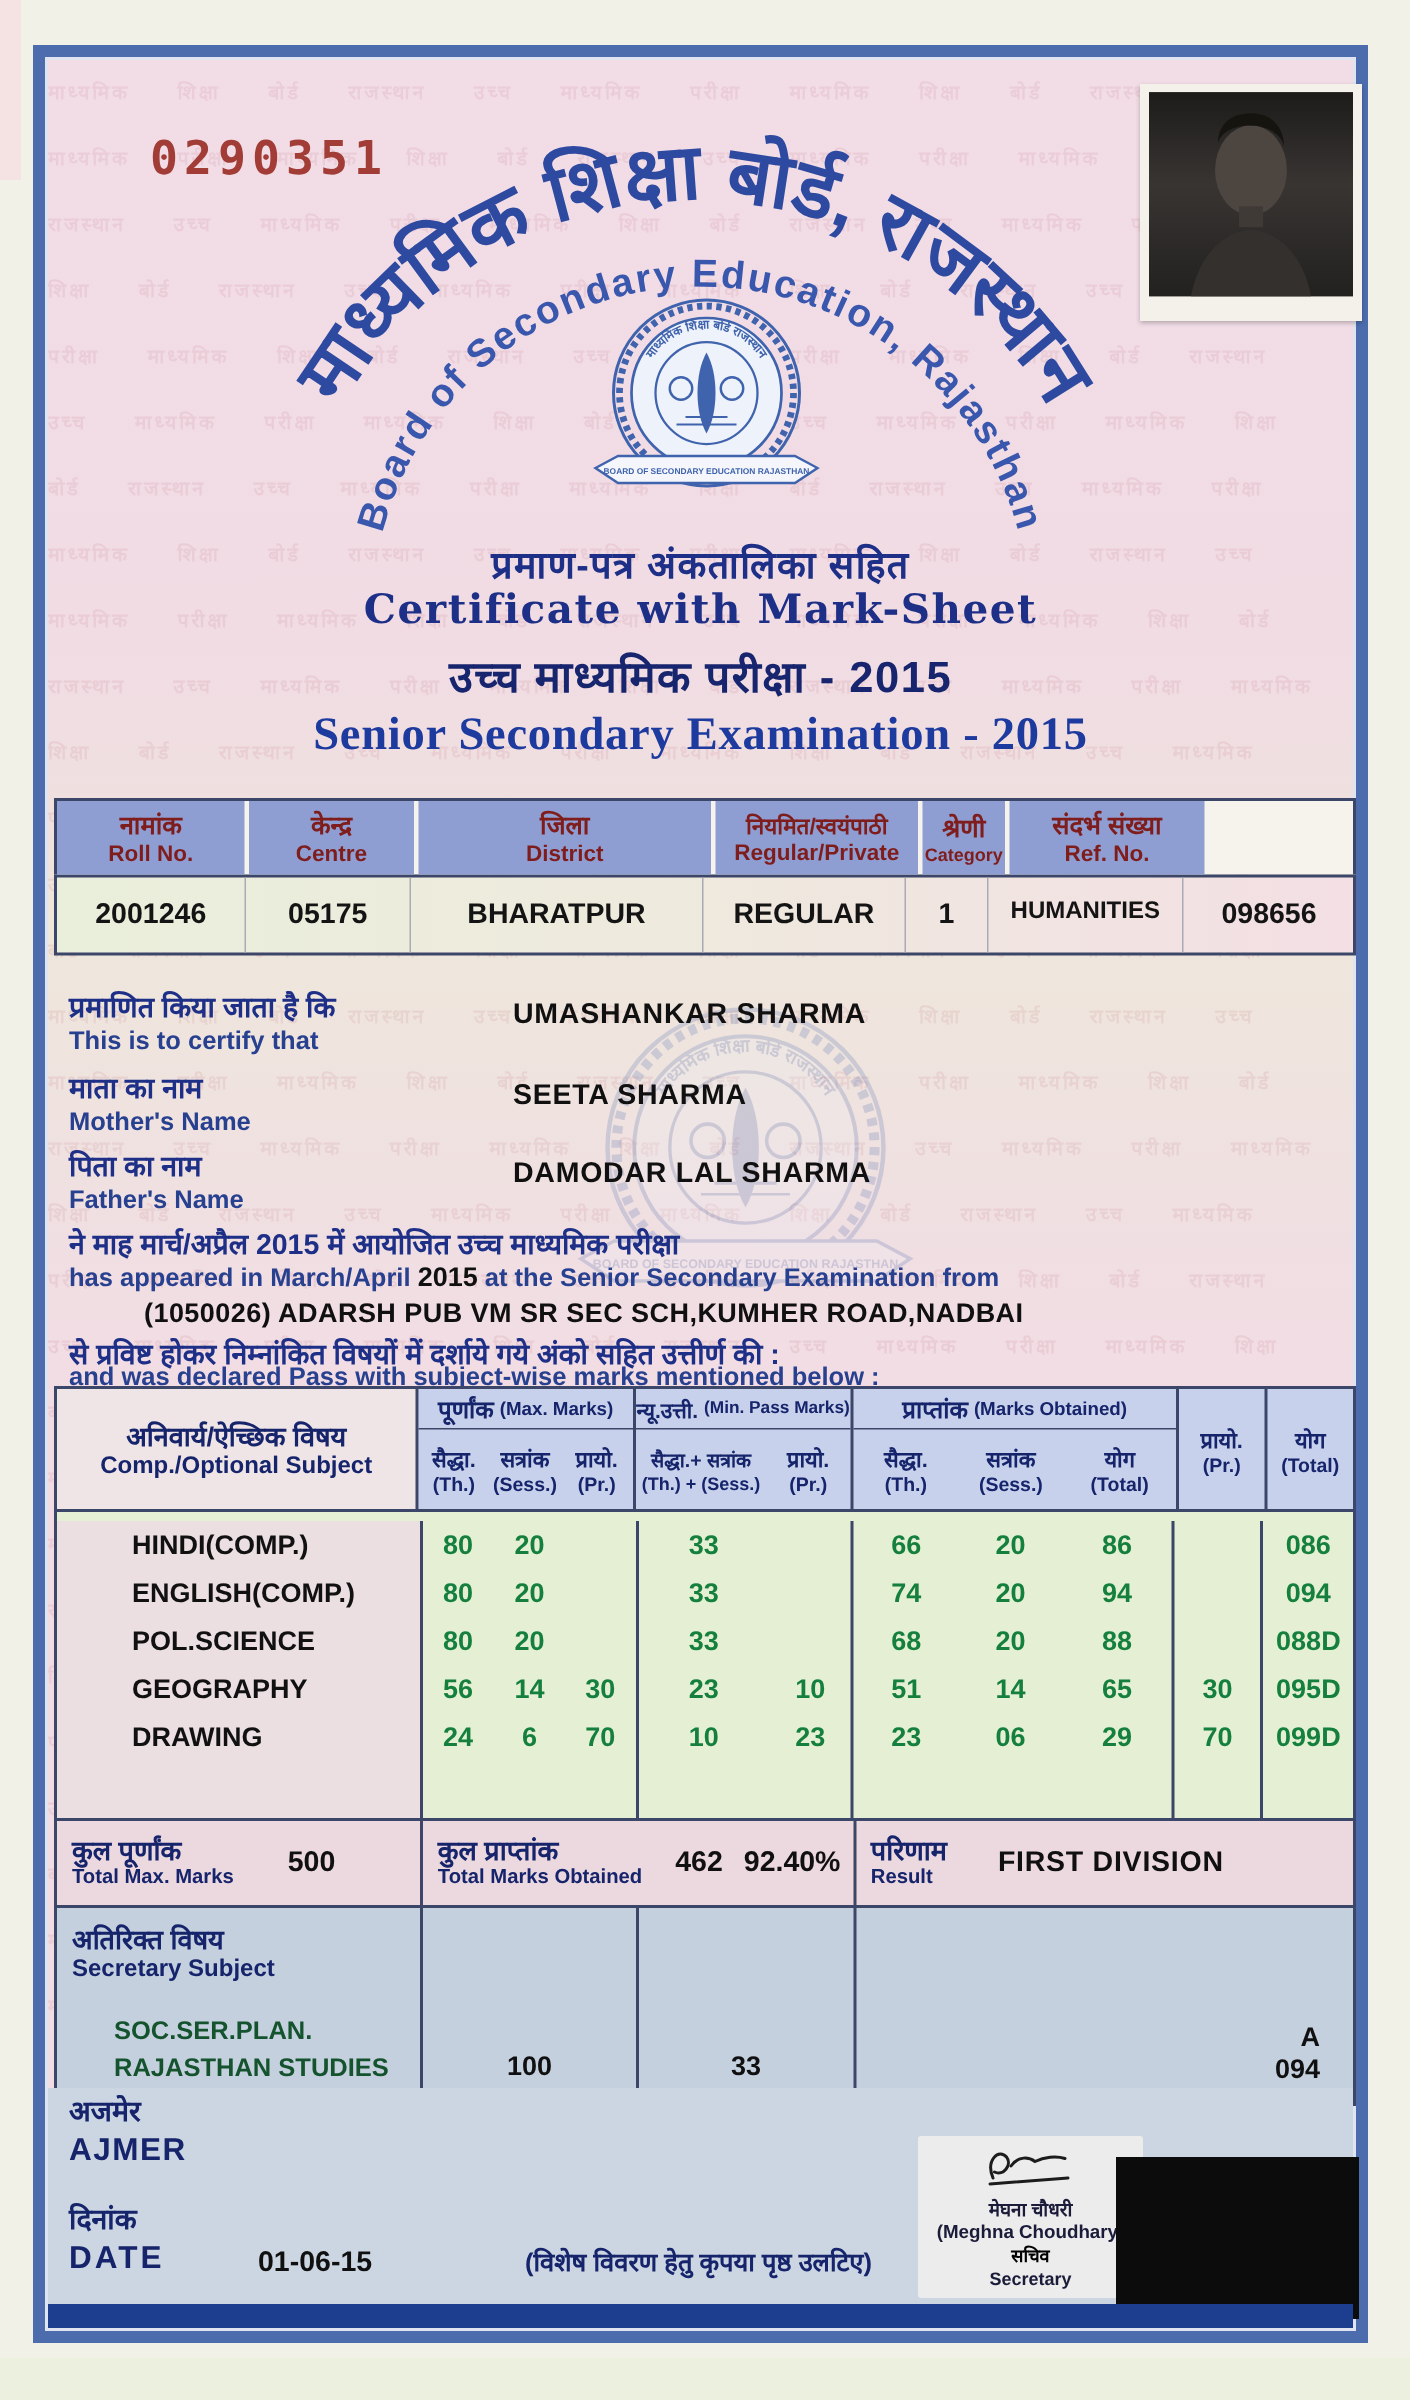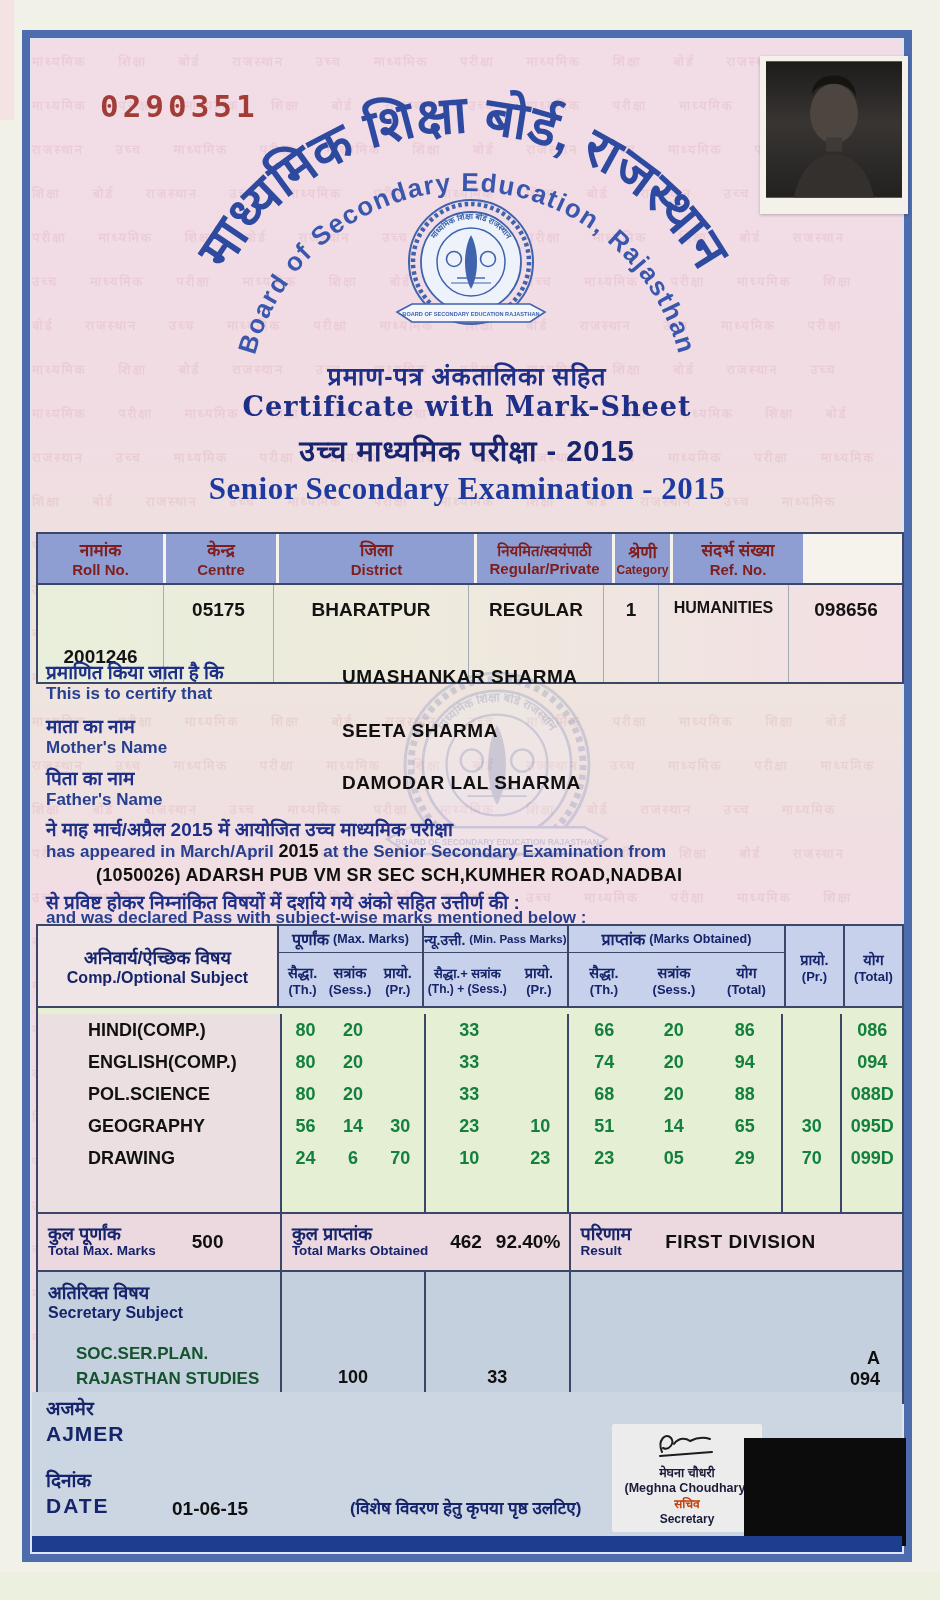--- a/index.html
+++ b/index.html
@@ -66,21 +66,21 @@
   .info-head .en.small { font-size:12px; }
   .info-vals {
     display:grid; grid-template-columns:125px 110px 195px 135px 55px 130px 115px;
     border:2px solid #3c4668; border-top:2px solid #3c4668;
     background:linear-gradient(90deg,#e9efdb 0%,#eeeadd 45%,#f3dfe4 100%);
   }
   .info-vals .cell {
     font-size:19px; font-weight:700; color:#141414; text-align:center;
     padding:14px 2px; border-left:1px solid #a7abb5;
   }
-  .info-vals .cell:first-child { border-left:none;margin-top:47px; }
+  .info-vals .cell:first-child { border-left:none; }
 
   
   .certify { position:absolute; left:0; top:592px; width:100%; height:292px; z-index:2; }
   .seal-wm { position:absolute; left:330px; top:8px; width:270px; height:250px; opacity:.20; }
   .lbl { position:absolute; left:14px; color:#1d2f86; line-height:1.15; }
   .lbl .hi { font-size:19px; font-weight:700; }
   .lbl .en { font-size:17px; font-weight:700; color:#27408f; }
   .val { position:absolute; left:310px; font-size:19px; font-weight:700; color:#101010; letter-spacing:.5px; }
   .longline { position:absolute; left:14px; font-weight:700; }
   .longline.hi { color:#1d2f86; font-size:19px; }
@@ -161,21 +161,21 @@
   .dateblk .en { font-size:21px; font-weight:700; color:#16246b; letter-spacing:2px; }
   .dateval { position:absolute; left:140px; top:106px; font-size:19px; font-weight:700; color:#101010; }
   .turnnote { position:absolute; left:318px; top:104px; font-size:17px; font-weight:700; color:#16246b; }
   .sig {
     position:absolute; left:580px; top:32px; width:150px; text-align:center;
     background:rgba(245,243,238,.75); padding:4px 2px 6px 2px; border-radius:2px;
   }
   .sig svg { display:block; margin:0 auto; }
   .sig .n1 { font-size:12.5px; font-weight:700; color:#1b1b3a; margin-top:2px; }
   .sig .n2 { font-size:12.5px; font-weight:700; color:#1b1b3a; }
-  .sig .n3 { font-size:12px; font-weight:700; color:#c2410c; }
+  .sig .n3 { font-size:12px; font-weight:700; color:#000000; }
   .sig .n4 { font-size:12px; font-weight:700; color:#1b1b3a; }
   .redact { position:absolute; left:712px; top:46px; width:162px; height:108px; background:#0c0c0c; }
 
   .bottomband { position:absolute; left:0px; top:1496px; width:870px; height:16px; background:#1d3e8e; z-index:2; }
 </style>
 </head>
 <body>
 
 <div class="page">
   <div class="frame">
@@ -449,21 +449,21 @@
             <div class="cnum w60">095D</div>
           </div>
           <div class="mt-row">
             <div class="cell-subj">DRAWING</div>
             <div class="cnum w48">24</div>
             <div class="cnum w48">6</div>
             <div class="cnum w49 brD">70</div>
             <div class="cnum w88">10</div>
             <div class="cnum w57 brD">23</div>
             <div class="cnum w70">23</div>
-            <div class="cnum w70">05</div>
+            <div class="cnum w70">06</div>
             <div class="cnum w75 brD">29</div>
             <div class="cnum w60 brD">70</div>
             <div class="cnum w60">099D</div>
           </div>
           <div class="mt-row filler">
             <div class="cell-subj"></div>
             <div class="cnum w48"></div>
               <div class="cnum w48"></div>
               <div class="cnum w49 brD"></div>
             <div class="cnum w88"></div>

